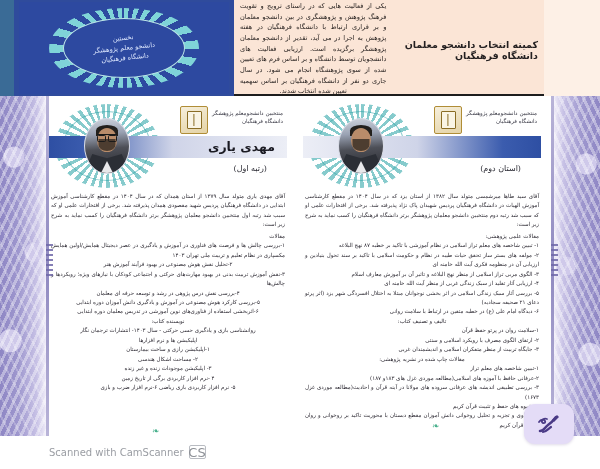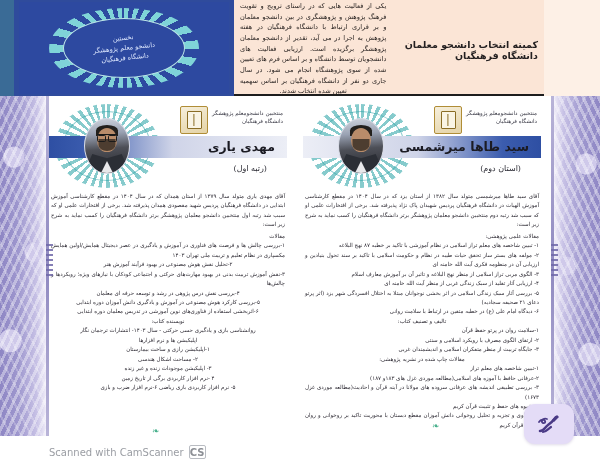--- a/index.html
+++ b/index.html
@@ -223,21 +223,21 @@
   
   #bottom{
     position:absolute;left:0;top:436px;width:600px;height:33px;background:#ffffff;
   }
   #scan-mark{
     position:absolute;left:4px;top:445px;display:flex;align-items:center;gap:5px;z-index:8;
   }
   .cs-badge{
     width:15px;height:12px;border:1.3px solid #b9bcc2;border-radius:2px;
     display:flex;align-items:center;justify-content:center;
-    font-size:10px;font-weight:bold;color:#8d9096;
+    font-size:13px;font-weight:normal;color:#8d9096;
     font-family:"DejaVu Sans","Liberation Sans",sans-serif;
     direction:ltr;
   }
   #scan-text{
     font-size:10px;color:#9a9da3;direction:ltr;
     font-family:"DejaVu Sans","Liberation Sans",sans-serif;
     margin-left:45px;
   }
   .leaf-mark{
     position:absolute;font-size:9px;color:#49b08c;font-weight:bold;
@@ -306,21 +306,20 @@
       <div class="ornament">
         <div class="photo">
           <div class="suit"></div>
           <div class="shirt"></div>
           <div class="hair"></div>
           <div class="face"></div>
           <div class="beard"></div>
         </div>
       </div>
 
-      <div class="name-text">سید طاها میرشمسی</div>
       <div class="rank-text">(استان دوم)</div>
     </div>
 
     <div class="body-text">
       <p>آقای سید طاها میرشمسی متولد سال ۱۳۸۲ از استان یزد که در سال ۱۴۰۴ در مقطع کارشناسی آموزش الهیات در دانشگاه فرهنگیان پردیس شهیدان پاک نژاد پذیرفته شد. برخی از افتخارات علمی او که سبب شد رتبه دوم منتخبین دانشجو معلمان پژوهشگر برتر دانشگاه فرهنگیان را کسب نماید به شرح زیر است:</p>
       <p class="head">مقالات علمی پژوهشی:</p>
       <p>۱- تبیین شاخصه های معلم تراز اسلامی در نظام آموزشی با تاکید بر خطبه ۸۷ نهج البلاغه</p>
       <p>۲- مولفه های بستر ساز تحقق حیات طیبه در نظام و حکومت اسلامی با تاکید بر سند تحول بنیادین و ارزیابی آن در منظومه فکری آیت الله خامنه ای</p>
       <p>۳- الگوی مربی تراز اسلامی از منظر نهج البلاغه و تاثیر آن بر آموزش معارف اسلام</p>
       <p>۴- ارزیابی آثار تقلید از سبک زندگی غربی از منظر آیت الله خامنه ای</p>

